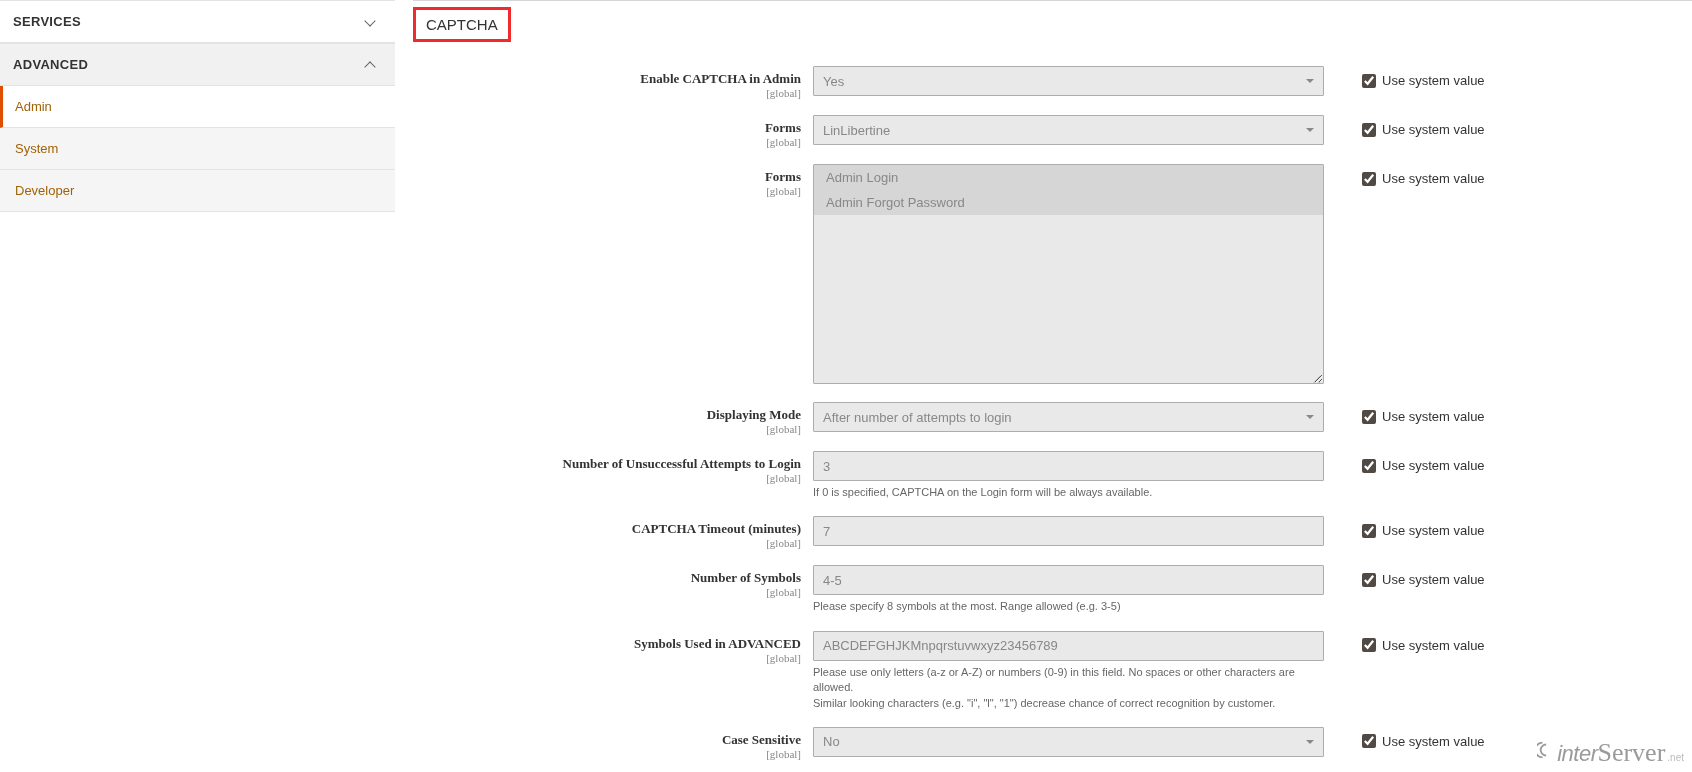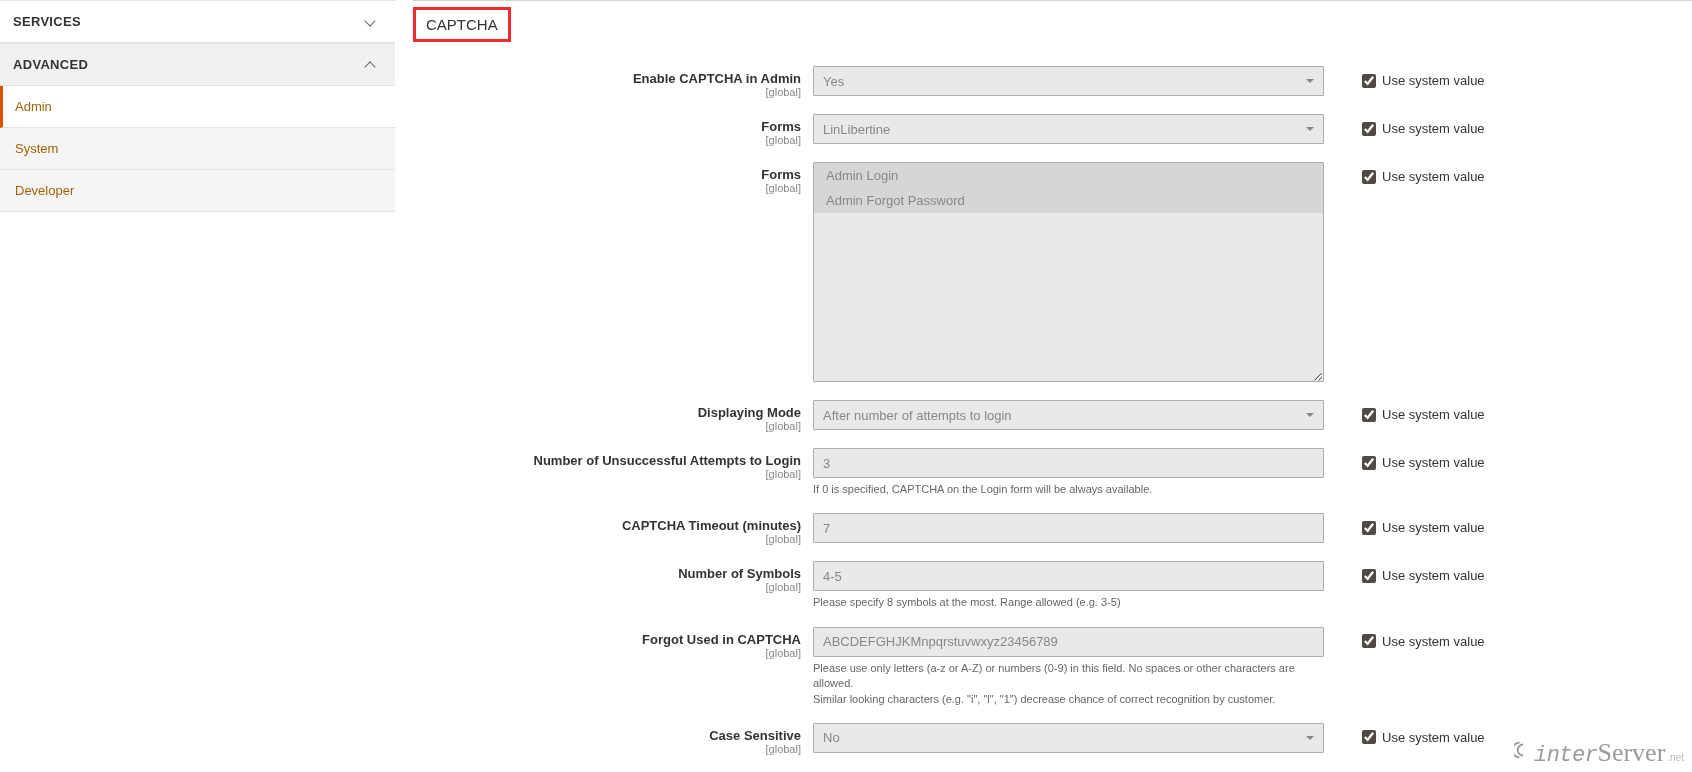--- a/index.html
+++ b/index.html
@@ -109,20 +109,21 @@
     align-items: flex-start;
     margin-bottom: 16px;
   }
   .form-row.with-list { margin-bottom: 18px; }
   .label-col {
     width: 400px;
     flex: 0 0 400px;
     text-align: right;
     padding-right: 12px;
     padding-top: 5px;
+    font-family: Liberation Serif, serif;
   }
   .label-col .label-text {
     font-size: 13px;
     font-weight: 600;
     color: #333;
   }
   .label-col .scope {
     display: block;
     font-size: 11px;
     color: #888;
@@ -232,21 +233,21 @@
   
   .watermark {
     position: fixed;
     right: 8px;
     bottom: 4px;
     display: flex;
     align-items: baseline;
     pointer-events: none;
   }
   .watermark .is {
-    font-family: Liberation Mono, monospace;
+    font-family: Liberation Sans, sans-serif;
     font-size: 22px;
     letter-spacing: -0.5px;
     color: #9a9a9a;
     font-style: italic;
   }
   .watermark .svr {
     font-family: "Brush Script MT", cursive;
     font-size: 26px;
     color: #9a9a9a;
   }
@@ -395,21 +396,21 @@
           <div class="note">Please specify 8 symbols at the most. Range allowed (e.g. 3-5)</div>
         </div>
         <div class="sysval-col">
           <input type="checkbox" checked="" style="">
           <span class="sv-label">Use system value</span>
         </div>
       </div>
 
       <div class="form-row">
         <div class="label-col">
-          <span class="label-text">Forgot Used in CAPTCHA</span>
+          <span class="label-text">Symbols Used in ADVANCED</span>
           <span class="scope">[global]</span>
         </div>
         <div class="input-col">
           <input class="text-input" disabled="" value="ABCDEFGHJKMnpqrstuvwxyz23456789" style="">
           <div class="note" style="white-space:pre-line;">Please use only letters (a-z or A-Z) or numbers (0-9) in this field. No spaces or other characters are allowed.
 Similar looking characters (e.g. "i", "l", "1") decrease chance of correct recognition by customer.</div>
         </div>
         <div class="sysval-col">
           <input type="checkbox" checked="" style="">
           <span class="sv-label">Use system value</span>

